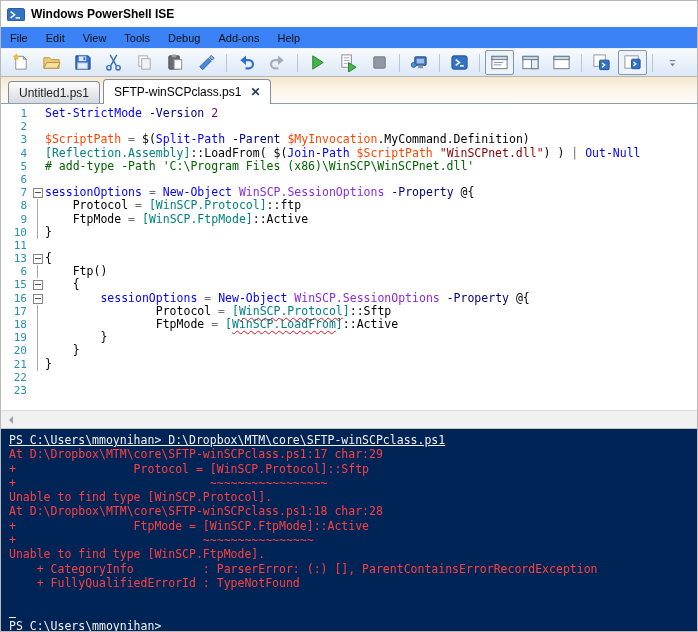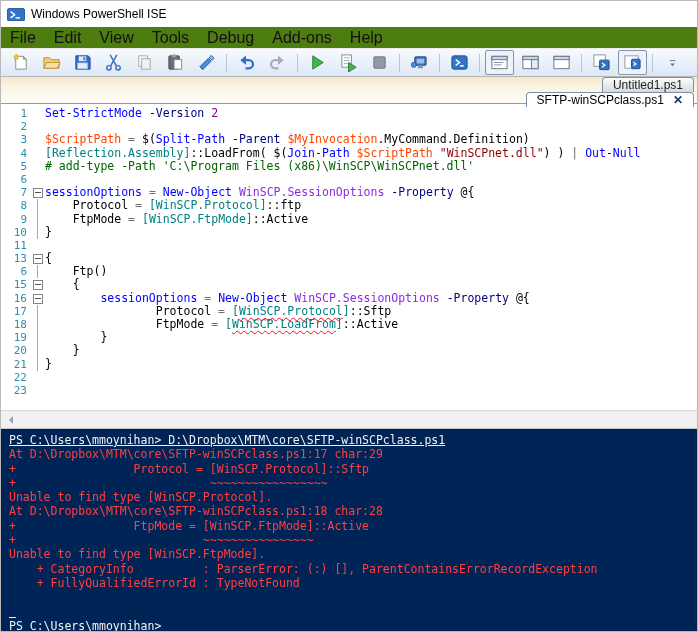--- a/index.html
+++ b/index.html
@@ -1,35 +1,35 @@
 <!DOCTYPE html>
 <html><head>
 <meta charset="utf-8">
 <style>
   html,body{margin:0;padding:0;background:#fff;}
   .app{width:698px;height:632px;position:relative;overflow:hidden;background:#fff;
        font-family:"Liberation Sans",sans-serif;border:1px solid #b9b9b9;box-sizing:border-box;}
   
   .titlebar{height:26px;display:flex;align-items:center;padding-left:6px;background:#fff;}
   .titlebar .appicon{width:18px;height:14px;margin-right:6px;flex:none;}
-  .titlebar .title{font-size:12px;color:#000;}
-  
-  .menubar{height:21px;display:flex;align-items:center;background:#4d7c0f;font-size:16px;}
+  .titlebar .title{font-size:12px;color:#000;font-weight:bold;}
+  
+  .menubar{height:21px;display:flex;align-items:center;background:#3b82f6;font-size:11px;}
   .menuitem{padding:2px 9px;color:#111;cursor:default;}
   
   .toolbar{height:27px;display:flex;align-items:center;padding-left:4px;
            background:linear-gradient(#f7fafd,#dce8f6);border-top:1px solid #ececec;}
   .tbtn{width:27px;height:23px;display:flex;align-items:center;justify-content:center;border:1px solid transparent;border-radius:2px;margin:0 1px;}
   .tbtn svg{width:19px;height:19px;display:block;}
   .tbtn.sel{border:1px solid #8496aa;background:#eef3fa;}
   .tsep{width:1px;height:18px;background:#b9c6d8;margin:0 4px;flex:none;}
   
   .tabstrip{height:28px;background:linear-gradient(#f6e7cd 0%,#fbf3e4 40%,#fefcf8 100%);
             border-top:1px solid #b5b5b5;border-bottom:1px solid #8e9cae;
-            display:flex;align-items:flex-end;padding-left:7px;position:relative;box-sizing:border-box;flex-direction:column;}
+            display:flex;align-items:flex-end;padding-left:7px;position:relative;box-sizing:border-box;}
   .tab{height:21px;display:flex;align-items:center;padding:0 10px;font-size:12px;
        border:1px solid #7e8ea0;border-bottom:none;border-radius:4px 4px 0 0;margin-right:3px;
        background:linear-gradient(#fdfdfd,#d5dae0);color:#222;position:relative;}
   .tab.active{background:#fff;height:24px;margin-bottom:-1px;z-index:3;color:#000;}
   .tabclose{margin-left:9px;color:#1b3a6b;font-size:12px;font-weight:bold;line-height:1;}
   
   .editor{height:306px;background:#fff;font-family:"DejaVu Sans Mono","Liberation Mono",monospace;
           font-size:11.5px;overflow:hidden;padding-top:3px;box-sizing:border-box;}
   .codeline{height:13.2px;line-height:13.2px;display:flex;white-space:pre;}
   .ln{width:26px;flex:none;text-align:right;color:#2b91af;padding-right:5px;font-size:11px;}

